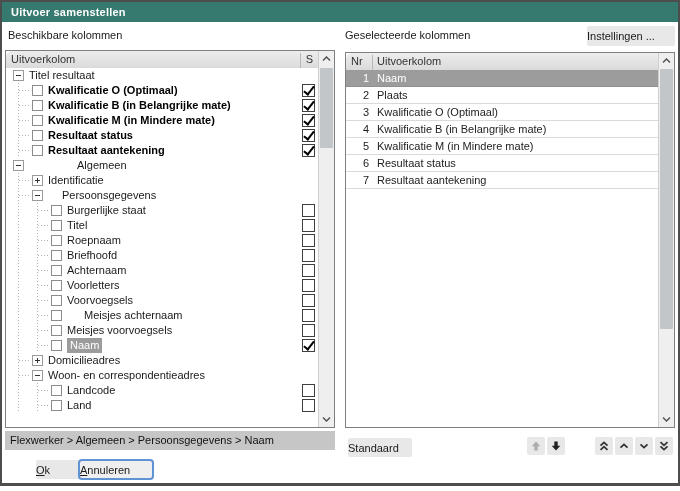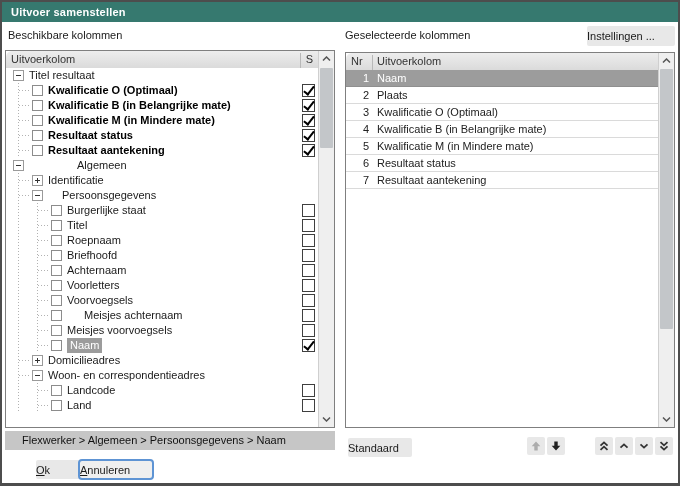--- a/index.html
+++ b/index.html
@@ -37,21 +37,21 @@
             border-right:2px solid #000; border-bottom:2px solid #000; transform:rotate(38deg); }
 
   
   .vscroll { position:absolute; right:0; top:0; bottom:0; width:16px; background:#EFEFEF; border-left:1px solid #CFCFCF; }
   .sbtn { position:absolute; left:0; right:0; height:16px; display:flex; align-items:center; justify-content:center; }
   .sbtn.up { top:0; } .sbtn.down { bottom:0; }
   .sthumb { position:absolute; left:1px; right:1px; background:#C3C6C9; border-radius:1px; }
 
   
   .statusbar { position:absolute; left:3px; top:429px; width:330px; height:19px; background:#C6C6C6;
-               font-size:11px; line-height:19px; color:#111; padding-left:17px; white-space:nowrap; }
+               font-size:11px; line-height:19px; color:#111; padding-left:5px; white-space:nowrap; }
   .btn { position:absolute; background:#E8E8E8; border:none; border-radius:2px; font-size:11px; color:#1a1a1a;
          font-family:"Liberation Sans",sans-serif; display:flex; align-items:center; justify-content:flex-start; cursor:default; }
   .btn-text { display:block; }
   .underline-first .btn-text::first-letter { text-decoration:underline; }
   .btn.ok { left:6px; top:458px; width:60px; height:19px;margin-left:28px; }
   .btn.cancel { left:76px; top:457px; width:76px; height:21px; background:#EFEFEF;
                 border:2px solid var(--focus_border,#5E94D4); border-radius:4px; }
 
   
   .btn.settings { left:585px; top:24px; width:88px; height:20px; }

